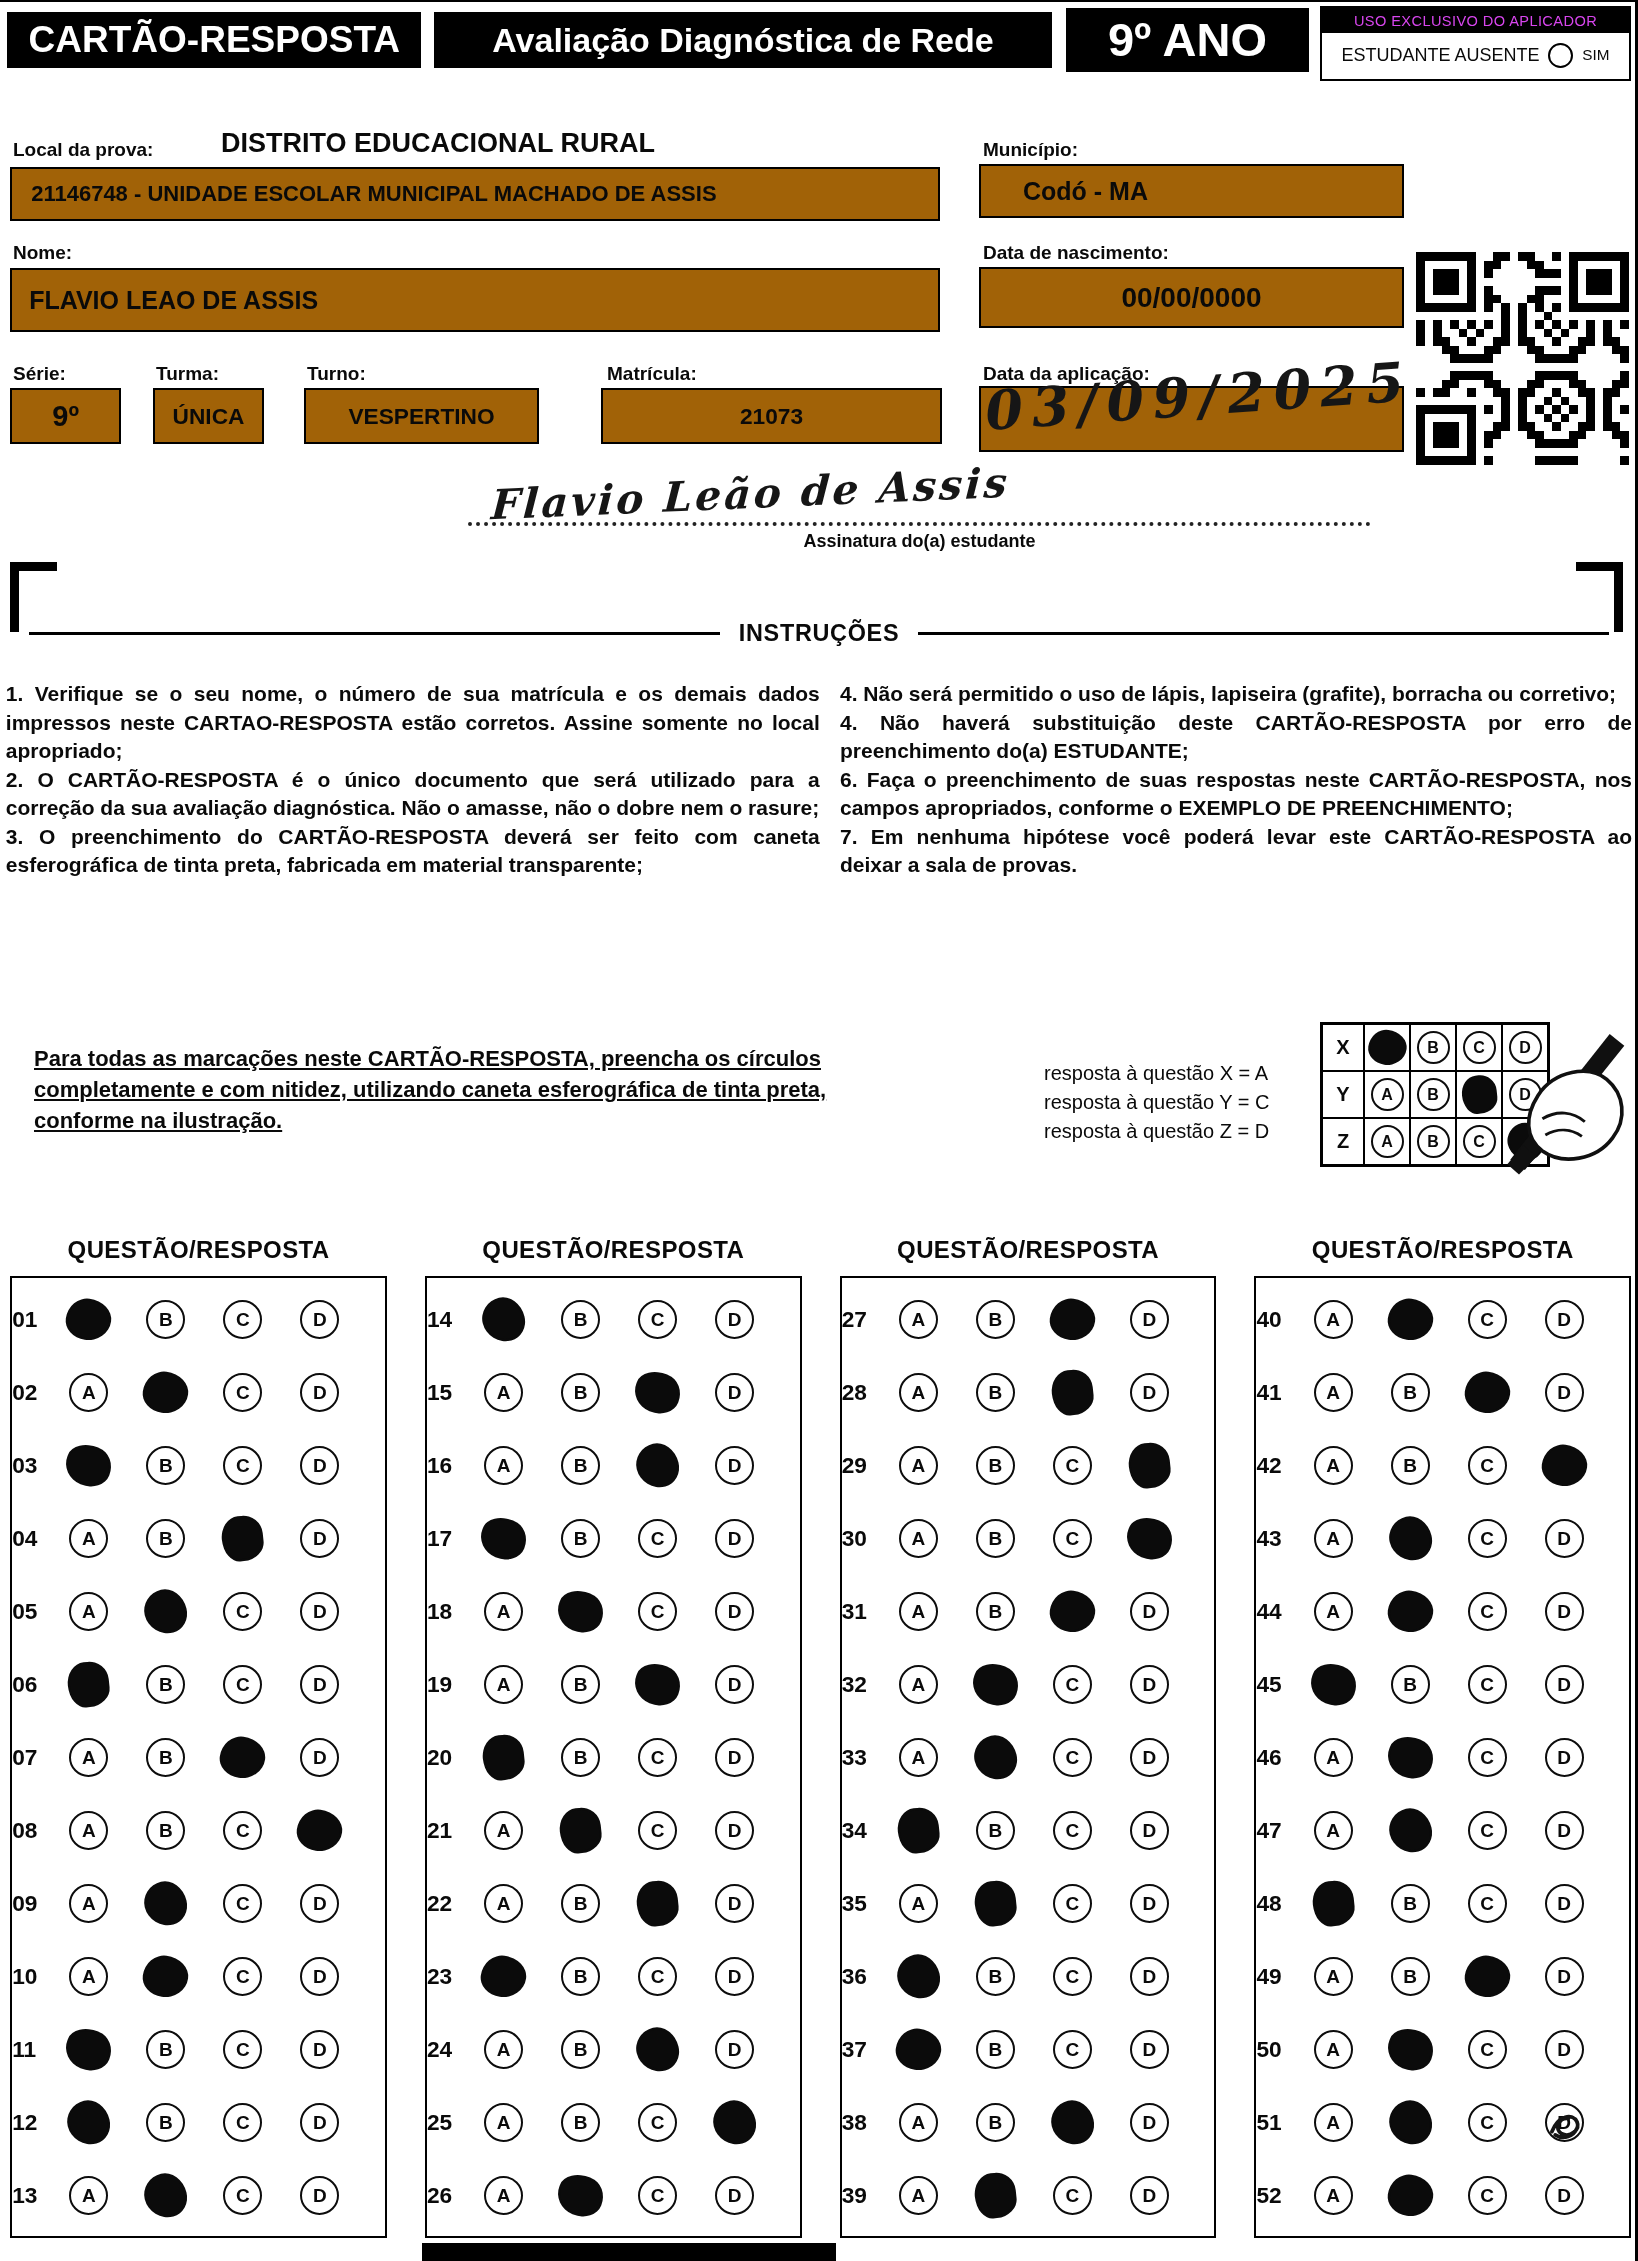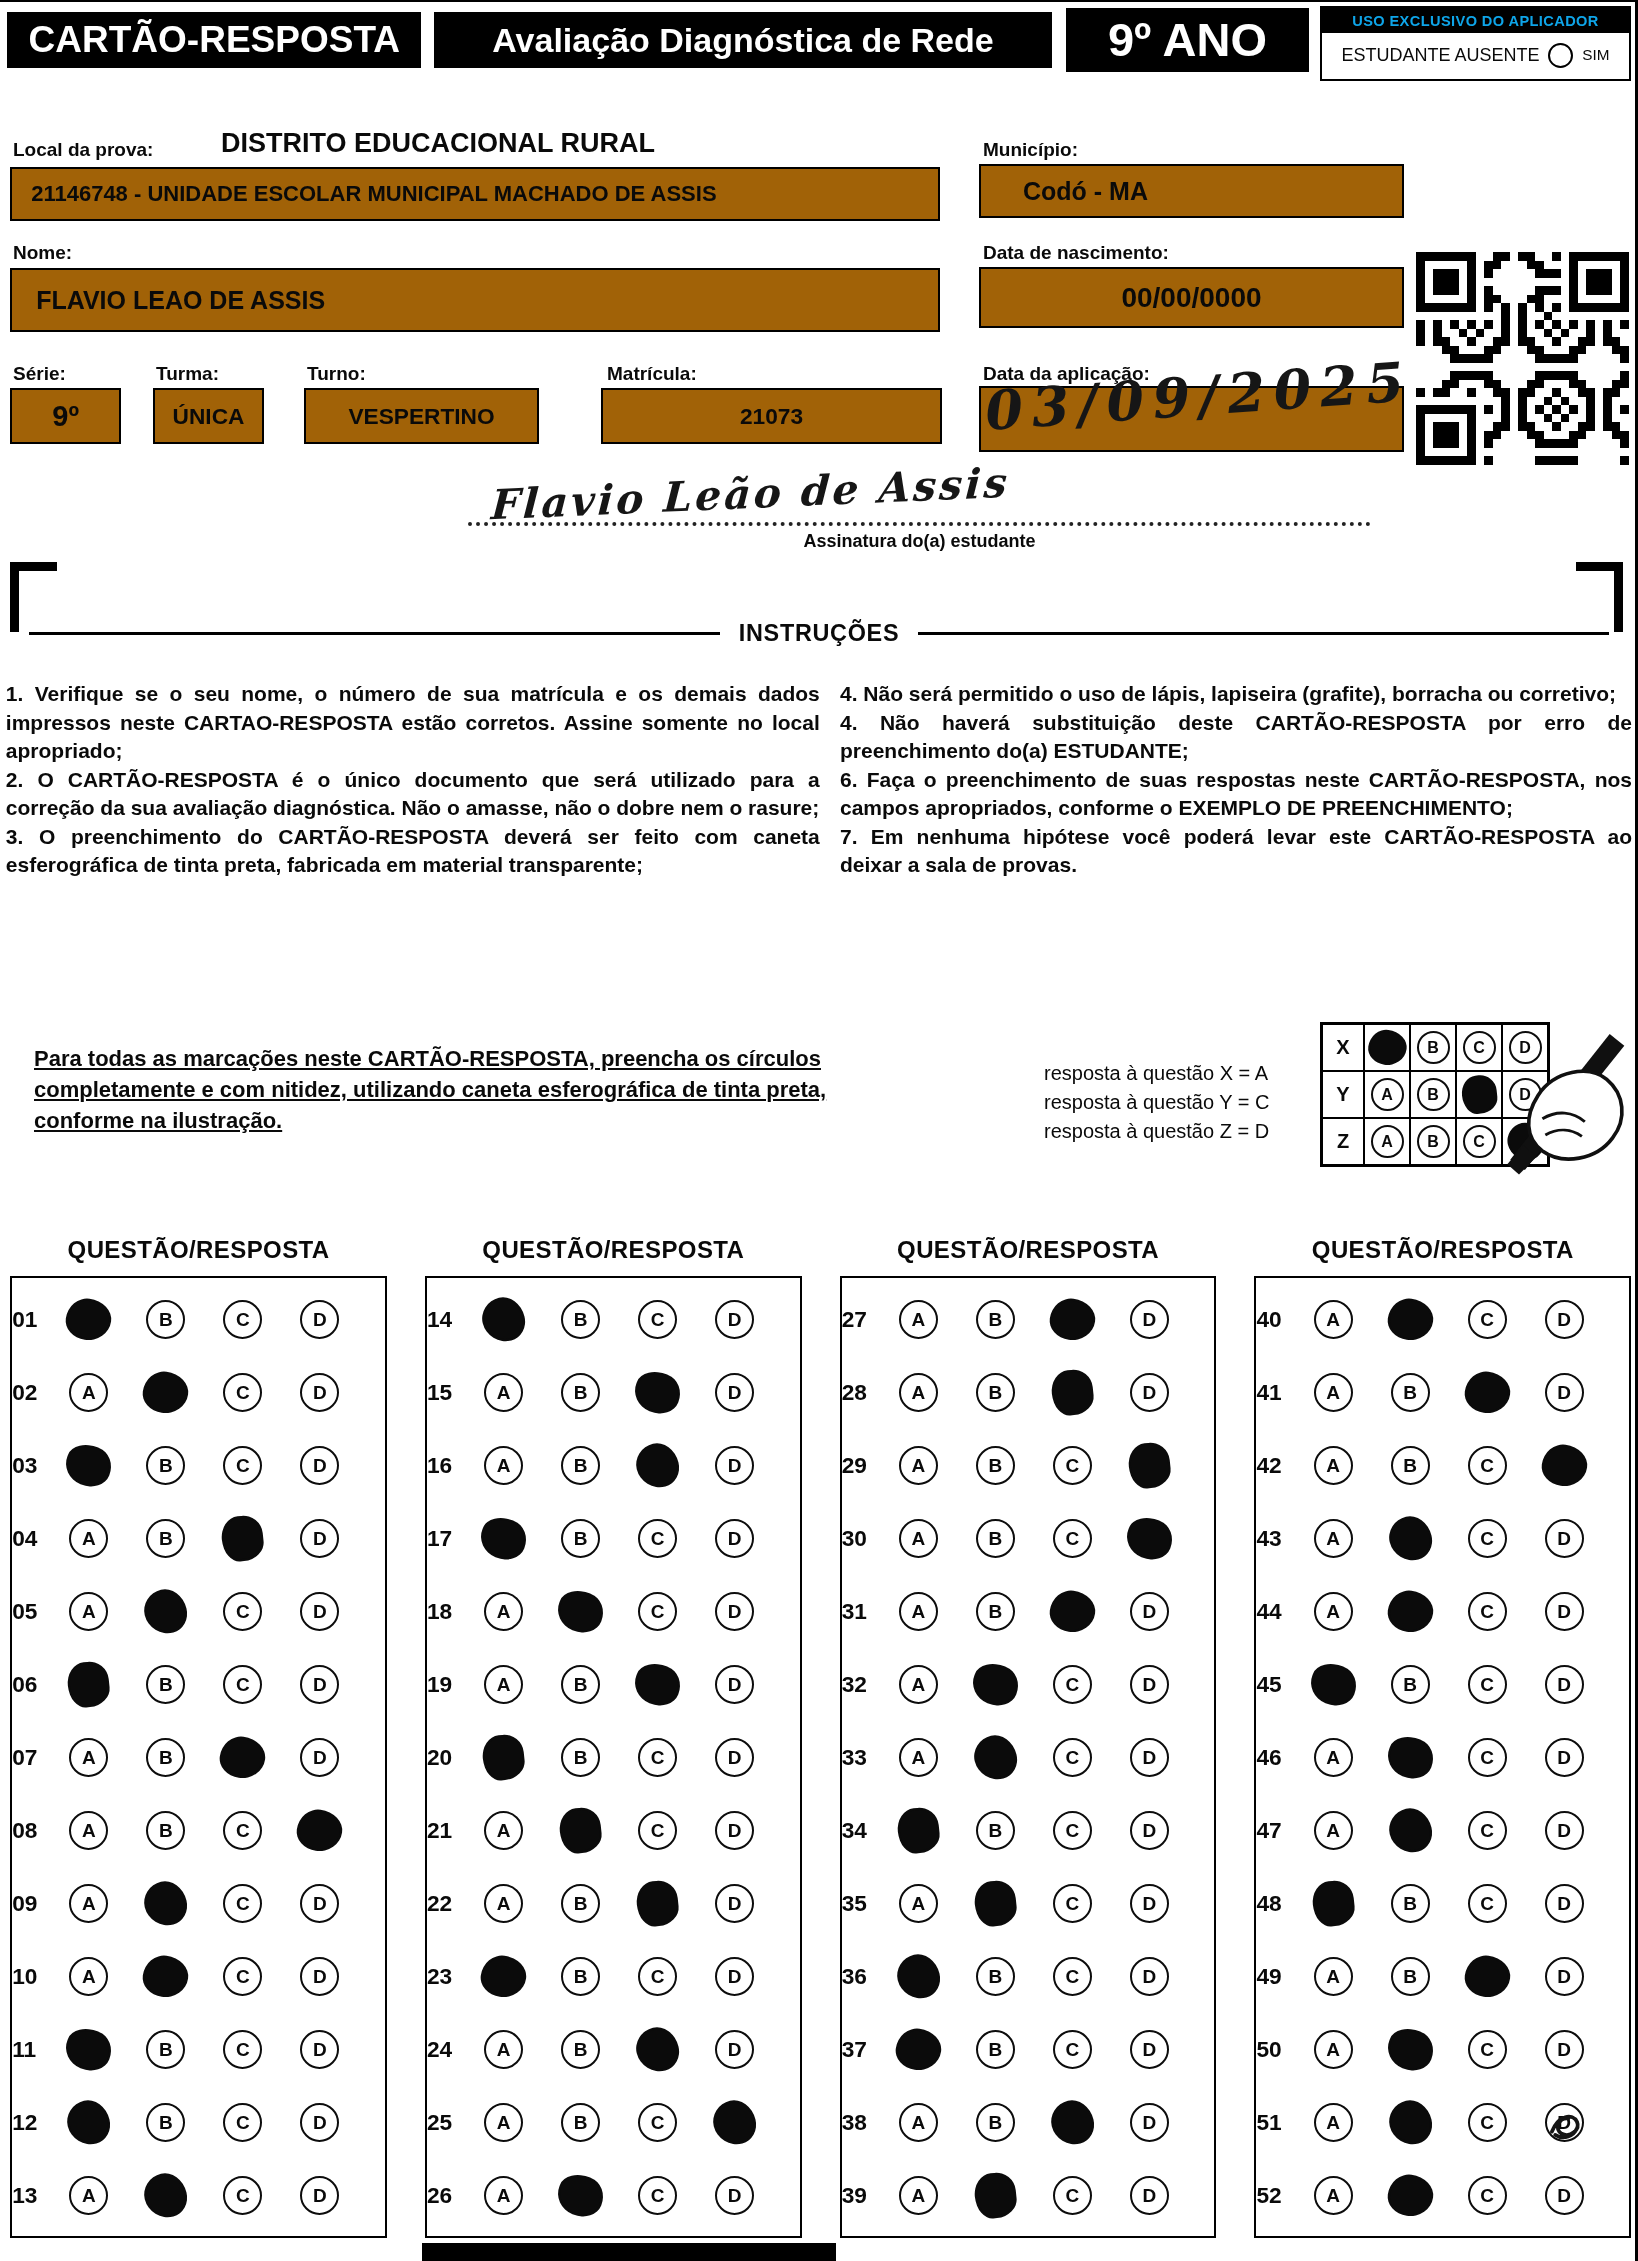--- a/index.html
+++ b/index.html
@@ -6,21 +6,21 @@
   html,body { background:#ffffff; }
   .page {
     position:relative; width:1639px; height:2261px; background:#fff;
     font-family:"Liberation Sans", sans-serif; color:#0a0a0a;
     border-top:2.9px solid #000; overflow:hidden;
   }
   .page::after { content:""; position:absolute; top:0; right:1.5px; width:2.9px; bottom:0; background:#000; }
   .abs { position:absolute; }
   .blackbox { background:#000; color:#fff; display:flex; align-items:center; justify-content:center; font-weight:bold; white-space:nowrap; }
   .applicator { border:2.2px solid #000; background:#fff; }
-  .app-strip { height:25px; background:#000; color:#0ea5e9; font-size:14.6px; font-weight:bold; display:flex; align-items:center; justify-content:center; letter-spacing:0.4px; }
+  .app-strip { height:25px; background:#000; color:#d946ef; font-size:14.6px; font-weight:normal; display:flex; align-items:center; justify-content:center; letter-spacing:0.4px; }
   .app-row { height:44px; display:flex; align-items:center; justify-content:center; gap:8.8px; font-weight:normal; font-size:18px; }
   .app-circle { width:25px; height:25px; border:2.2px solid #000; border-radius:50%; flex:0 0 auto; }
   .app-sim { font-size:15.3px; }
   .lbl { font-size:19px; font-weight:bold; white-space:nowrap; }
   .fbox { border:2.9px solid #000; display:flex; align-items:center; font-weight:bold; background:#a16207; white-space:nowrap; }
   .center { justify-content:center; }
   .hand { font-family:"DejaVu Serif", serif; font-style:italic; font-weight:bold; color:#161616; white-space:nowrap; }
   .dotline { border-bottom:4.4px dotted #222; height:0; }
   .cornerL { width:47px; height:70px; border-top:9.5px solid #000; border-left:9.5px solid #000; }
   .cornerR { width:47px; height:70px; border-top:9.5px solid #000; border-right:9.5px solid #000; }
@@ -72,21 +72,21 @@
 
   <span class="lbl abs" style="left:13px;top:137px">Local da prova:</span>
   <span class="abs" style="left:221px;top:126px;font-size:27px;font-weight:bold;white-space:nowrap">DISTRITO EDUCACIONAL RURAL</span>
   <span class="lbl abs" style="left:983px;top:137px">Município:</span>
 
   <div class="fbox abs" style="left:10.2px;top:165px;width:930px;height:54px;padding-left:19px;font-size:22px">21146748 - UNIDADE ESCOLAR MUNICIPAL MACHADO DE ASSIS</div>
   <div class="fbox abs" style="left:979px;top:162px;width:425px;height:54px;padding-left:42px;font-size:25px">Codó - MA</div>
 
   <span class="lbl abs" style="left:13px;top:240px">Nome:</span>
   <span class="lbl abs" style="left:983px;top:240px">Data de nascimento:</span>
-  <div class="fbox abs" style="left:10.2px;top:266px;width:930px;height:64px;padding-left:24px;font-size:25px">FLAVIO LEAO DE ASSIS</div>
+  <div class="fbox abs" style="left:10.2px;top:266px;width:930px;height:64px;padding-left:17px;font-size:25px">FLAVIO LEAO DE ASSIS</div>
   <div class="fbox abs center" style="left:979px;top:265px;width:425px;height:61px;font-size:28px">00/00/0000</div>
 
   <div class="abs qr" style="left:1416px;top:250px;width:213px;height:213px">
       <i class="d"></i>
       <i class="d"></i>
       <i class="d"></i>
       <i class="d"></i>
       <i class="d"></i>
       <i class="d"></i>
       <i class="d"></i>

